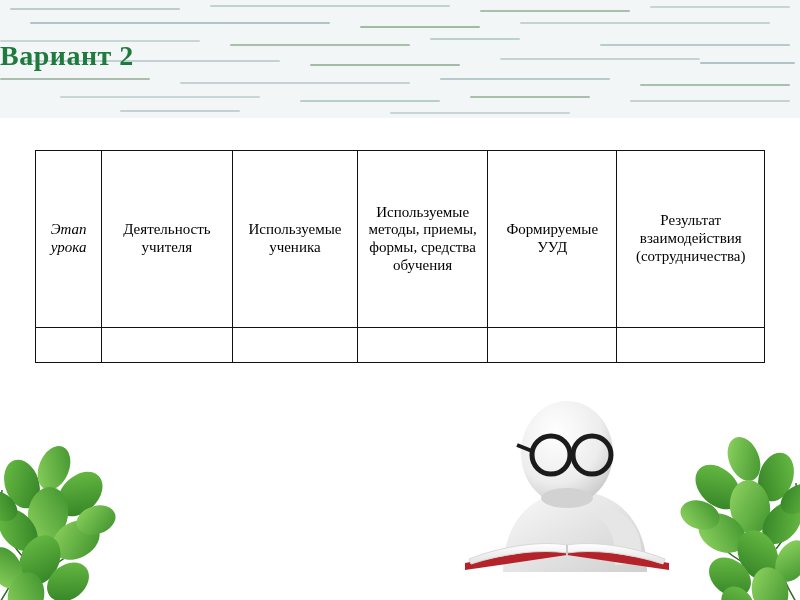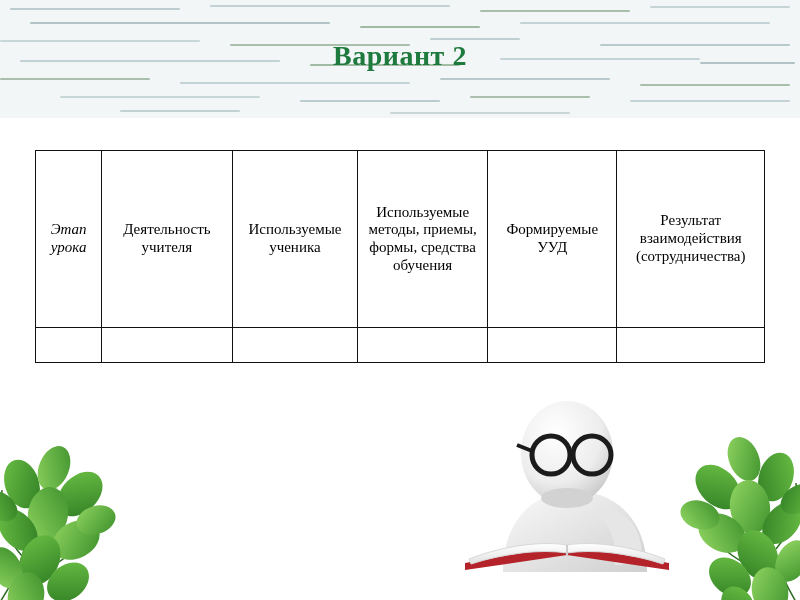--- a/index.html
+++ b/index.html
@@ -31,21 +31,20 @@
     border-radius: 2px;
     opacity: 0.55;
   }
 
   
   .slide-title {
     position: absolute;
     left: 0;
     top: 40px;
     width: 800px;
-    text-align: center;
     font-size: 28px;
     font-weight: bold;
     color: #1f7a3d;
     letter-spacing: 0.5px;
     z-index: 5;
   }
 
   
   .table-wrap {
     position: absolute;

